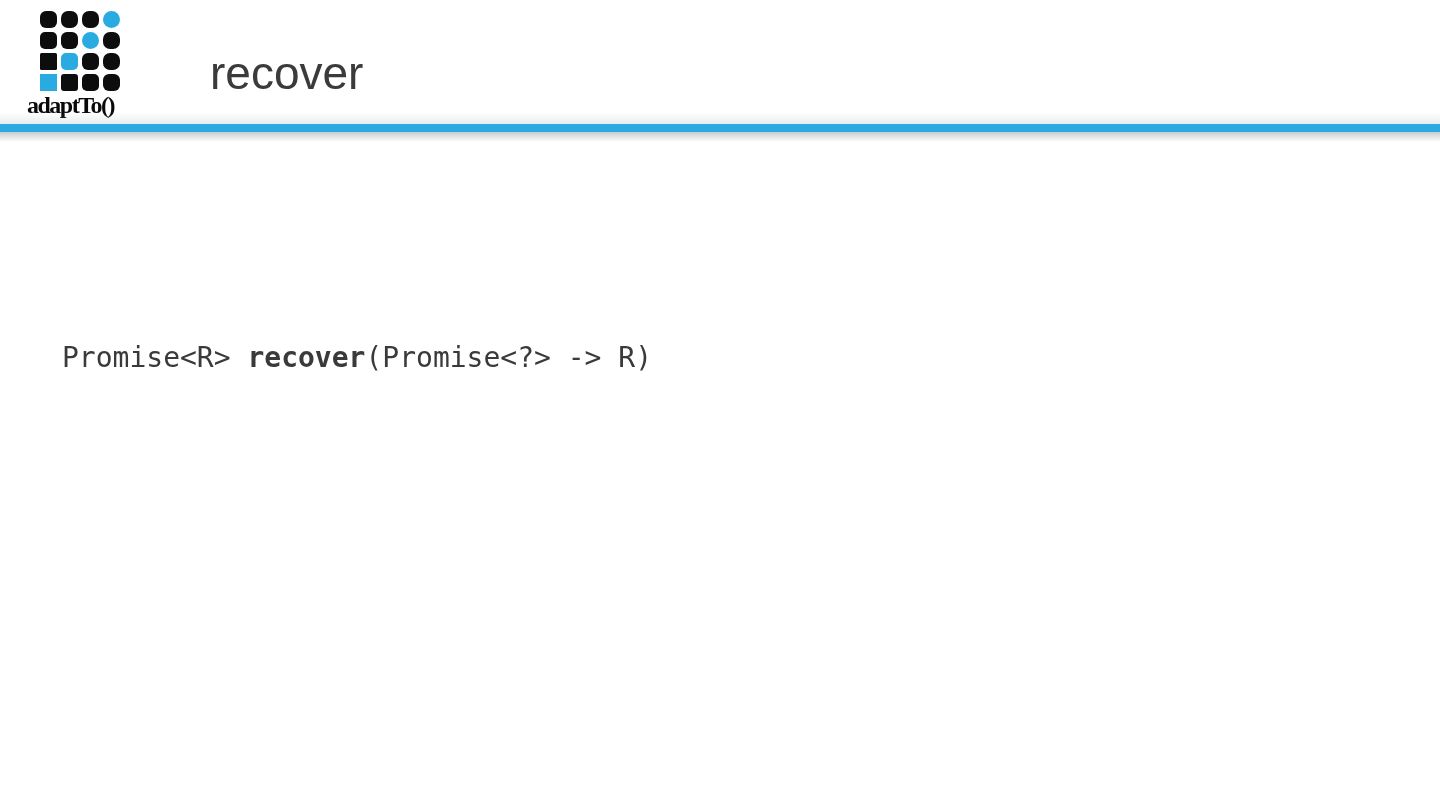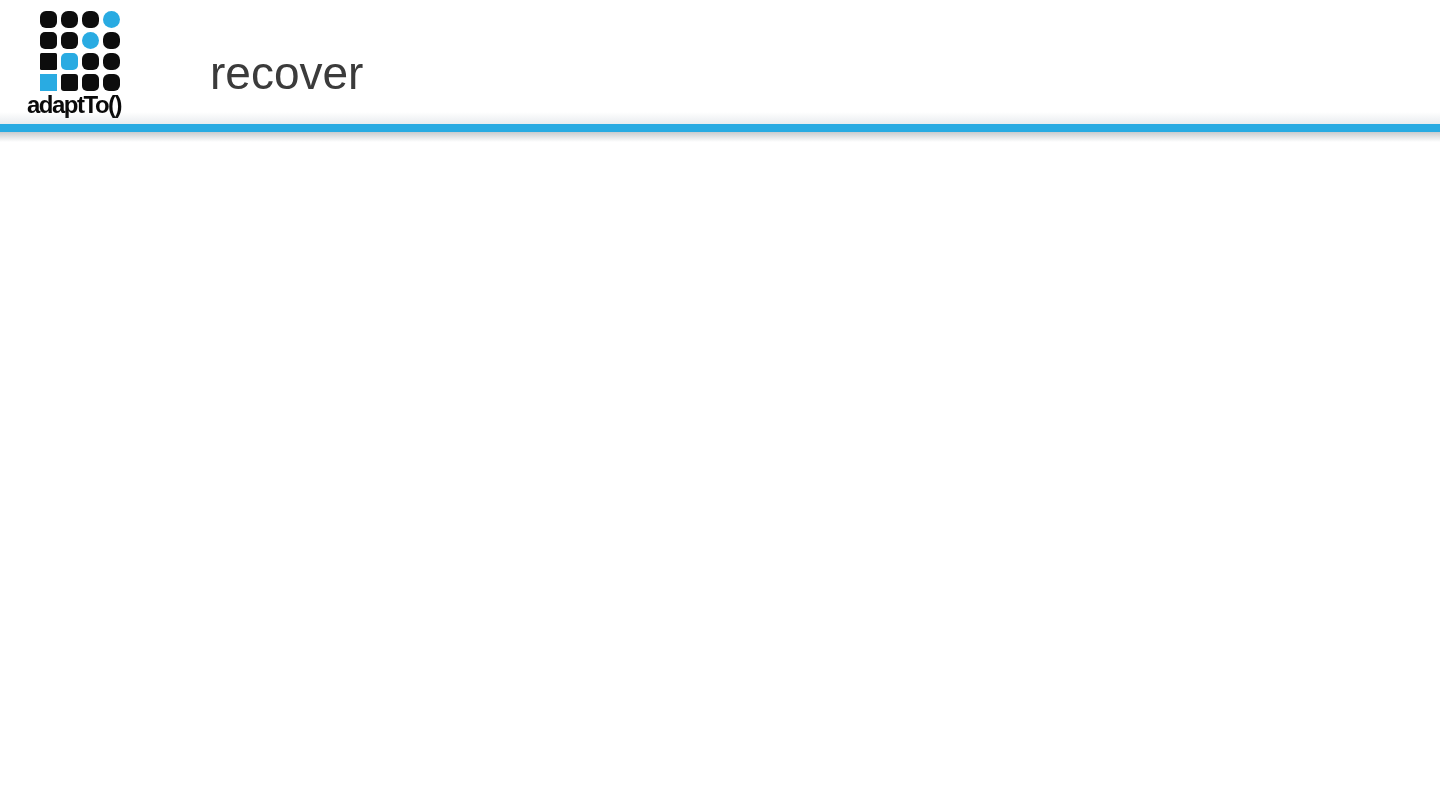--- a/index.html
+++ b/index.html
@@ -31,21 +31,21 @@
     gap: 4px;
   }
   .logo-grid .cell {
     width: 17px;
     height: 17px;
   }
   .logo-text {
     position: absolute;
     left: 27px;
     top: 93px;
-    font-family: Liberation Sans, sans-serif;
+    font-family: Liberation Serif, serif;
     font-weight: bold;
     font-size: 24px;
     line-height: 1;
     letter-spacing: -1.5px;
     color: #0a0a0a;
     white-space: nowrap;
   }
 
   
   .title {
@@ -128,14 +128,15 @@
         <div class="cell" style="background: rgb(13, 13, 13); border-radius: 5px;"></div>
         <div class="cell" style="background: rgb(13, 13, 13); border-radius: 6px;"></div>
       </div>
     <div class="logo-text">adaptTo()</div>
   </div>
 
   <h1 class="title">recover</h1>
 
   <div class="accent-bar"></div>
 
+  <div class="code-line"><span>Promise&lt;R&gt; </span><span class="kw">recover</span><span>(Promise&lt;?&gt; -&gt; R)</span></div>
 
 </div>
 
 </body></html>

